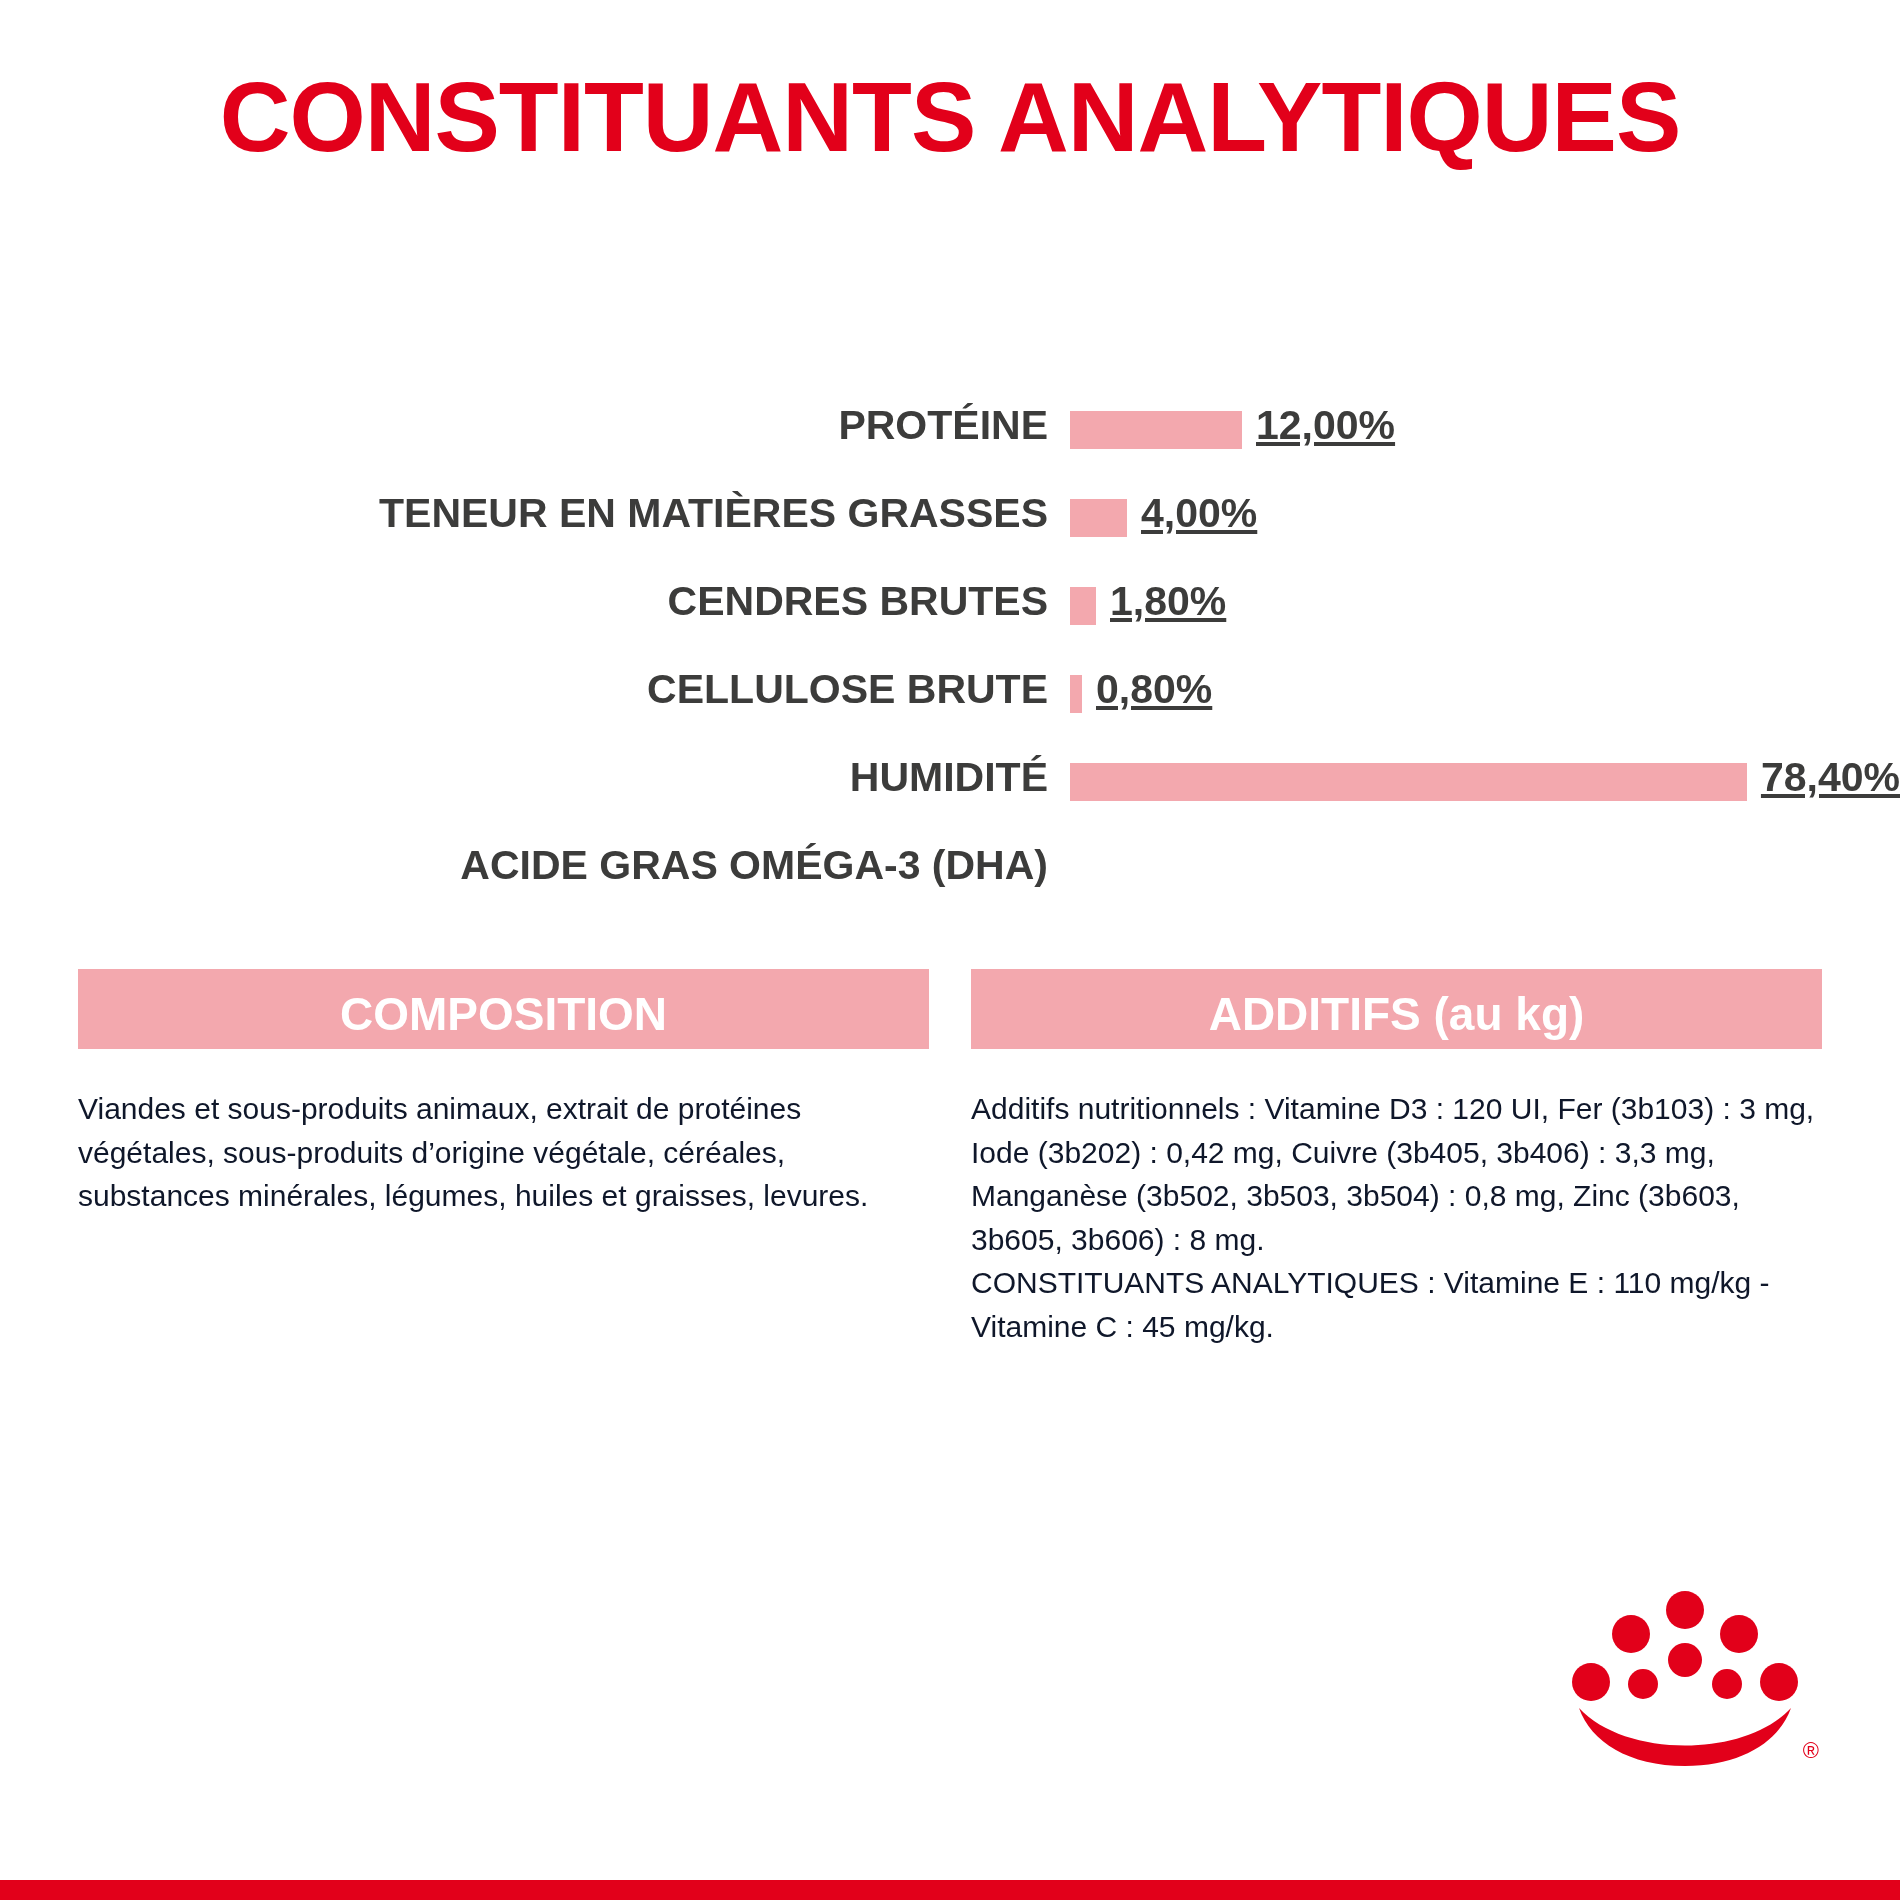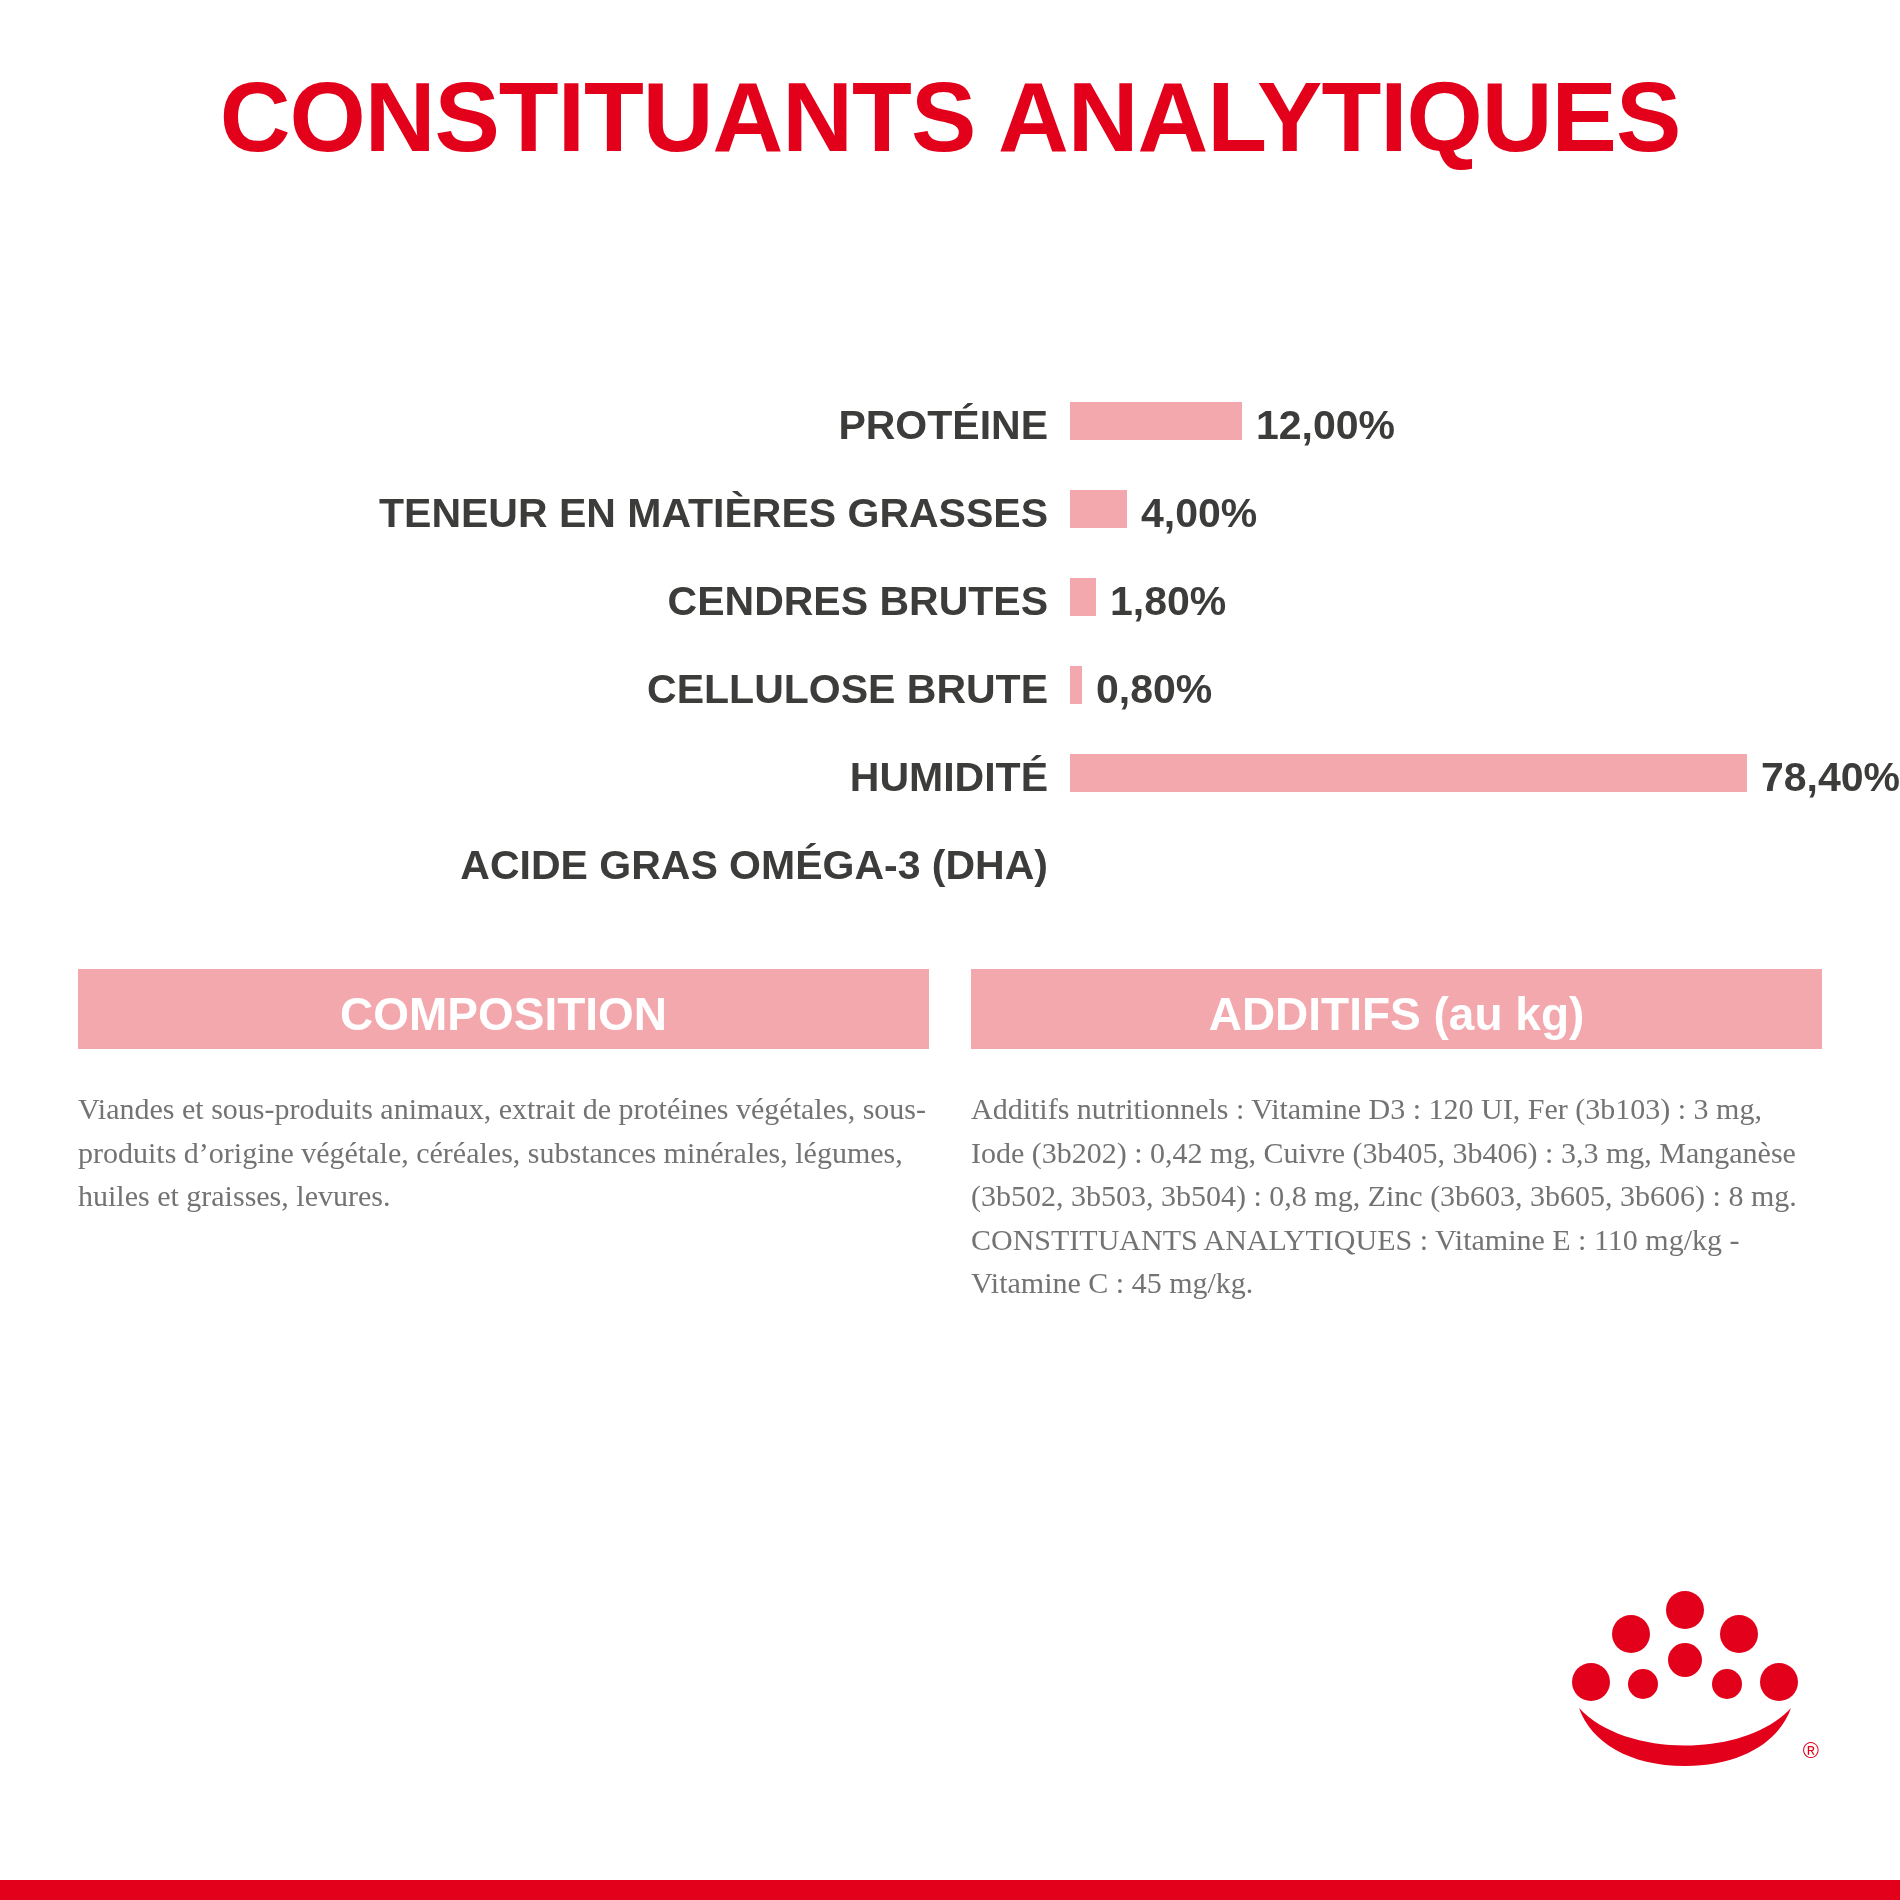--- a/index.html
+++ b/index.html
@@ -50,23 +50,24 @@
     font-size: 41px;
     font-weight: bold;
     color: #3c3c3b;
     padding-right: 22px;
     box-sizing: border-box;
     letter-spacing: 0px;
     white-space: nowrap;
   }
   .chart-barwrap {
     display: flex;
-    align-items: flex-start;
+    align-items: flex-end;
     flex: 1;
     min-width: 0;
+    text-decoration: underline;
   }
   .chart-bar {
     height: 38px;
     background: #f3a8ae;
     display: block;
   }
   .chart-value {
     font-size: 41px;
     font-weight: bold;
     color: #3c3c3b;
@@ -92,22 +93,21 @@
     text-align: center;
     font-size: 46px;
     font-weight: bold;
     padding: 18px 10px 8px;
     letter-spacing: 0px;
   }
   .col-body {
     margin-top: 38px;
     font-size: 30px;
     line-height: 1.45;
-    color: #737373;
-    font-family: Liberation Serif, serif;
+    color: #0f172a;
   }
 
   
   .logo {
     position: absolute;
     right: 95px;
     bottom: 130px;
     width: 240px;
     height: 180px;
   }

